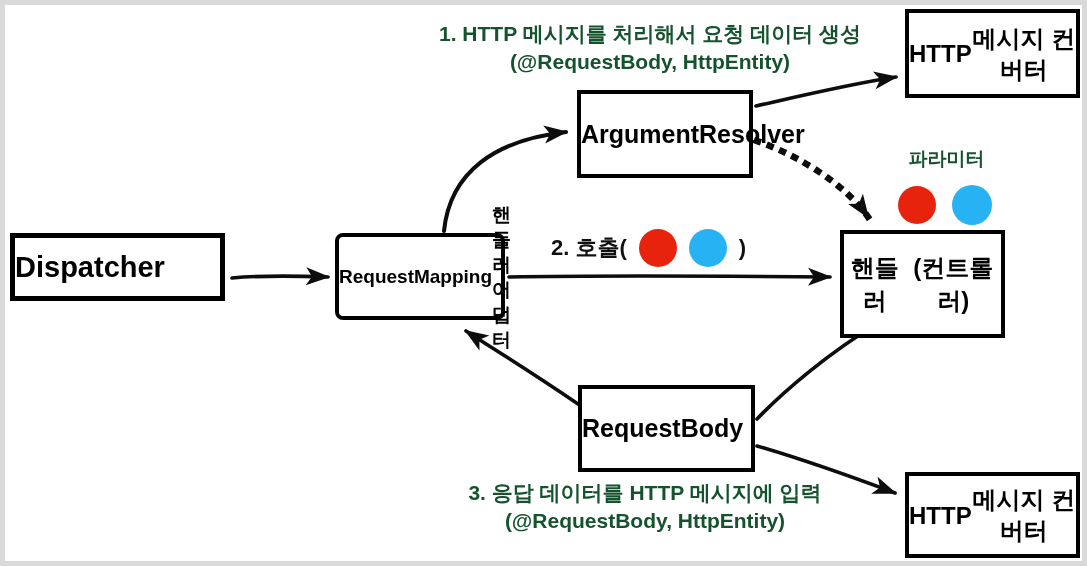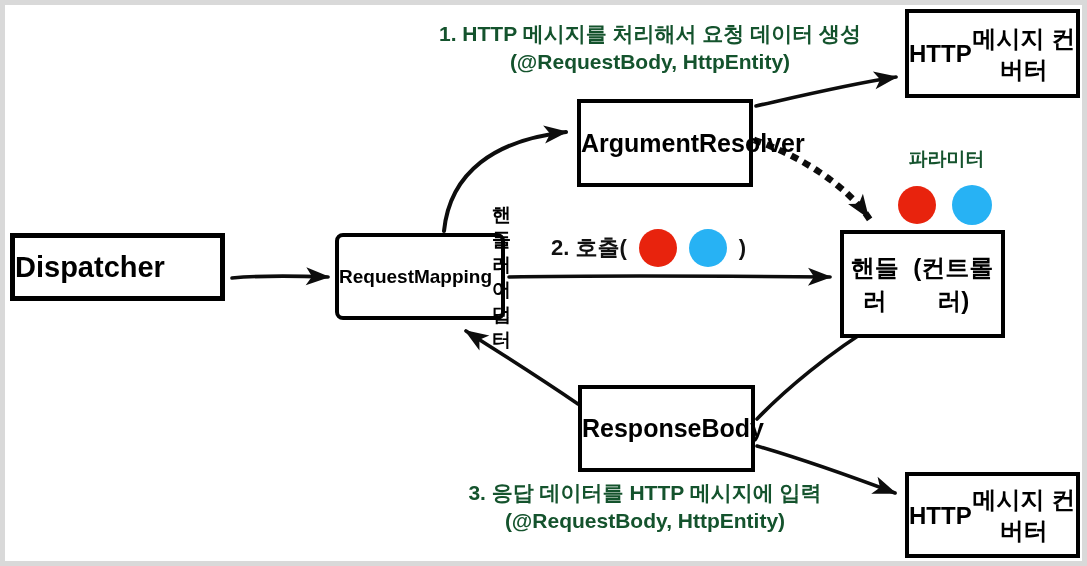--- a/index.html
+++ b/index.html
@@ -12,21 +12,21 @@
     pointer-events:none;
   }
   .layer { position:absolute; left:0; top:0; }
   .box {
     position:absolute; background:#fff; border:4px solid #000; box-sizing:border-box;
     display:flex; flex-direction:row; align-items:center;
     text-align:center; font-weight:bold; color:#000;
   }
   #dispatcher { left:10px;  top:233px; width:215px; height:68px; border-width:5px; font-size:29px; line-height:37px; }
   #adapter    { left:335px; top:233px; width:170px; height:87px; font-size:19px; line-height:25px;border-radius:8px; }
-  #argres     { left:577px; top:90px;  width:176px; height:88px; font-size:25px; line-height:33px;margin-top:9px; }
+  #argres     { left:577px; top:90px;  width:176px; height:88px; font-size:25px; line-height:33px; }
   #handler    { left:840px; top:230px; width:165px; height:108px; font-size:24px; line-height:33px; }
   #retval     { left:578px; top:385px; width:177px; height:87px; font-size:25px; line-height:33px; }
   #httptop    { left:905px; top:9px;   width:175px; height:89px; font-size:24px; line-height:31px; }
   #httpbot    { left:905px; top:472px; width:175px; height:86px; font-size:24px; line-height:31px; }
   .ann {
     position:absolute; text-align:center; font-weight:bold; color:#14532d;
     font-size:21px; line-height:28px; white-space:nowrap;
   }
   #step1 { left:395px; top:20px;  width:510px; }
   #step3 { left:390px; top:479px; width:510px; }
@@ -83,21 +83,21 @@
     <div>Argument</div>
     <div>Resolver</div>
   </div>
 
   <div class="box" id="handler">
     <div>핸들러</div>
     <div>(컨트롤러)</div>
   </div>
 
   <div class="box" id="retval">
-    <div>ResponseBody</div>
+    <div>RequestBody</div>
   </div>
 
   <div class="box" id="httptop">
     <div>HTTP</div>
     <div>메시지 컨버터</div>
   </div>
 
   <div class="box" id="httpbot">
     <div>HTTP</div>
     <div>메시지 컨버터</div>

